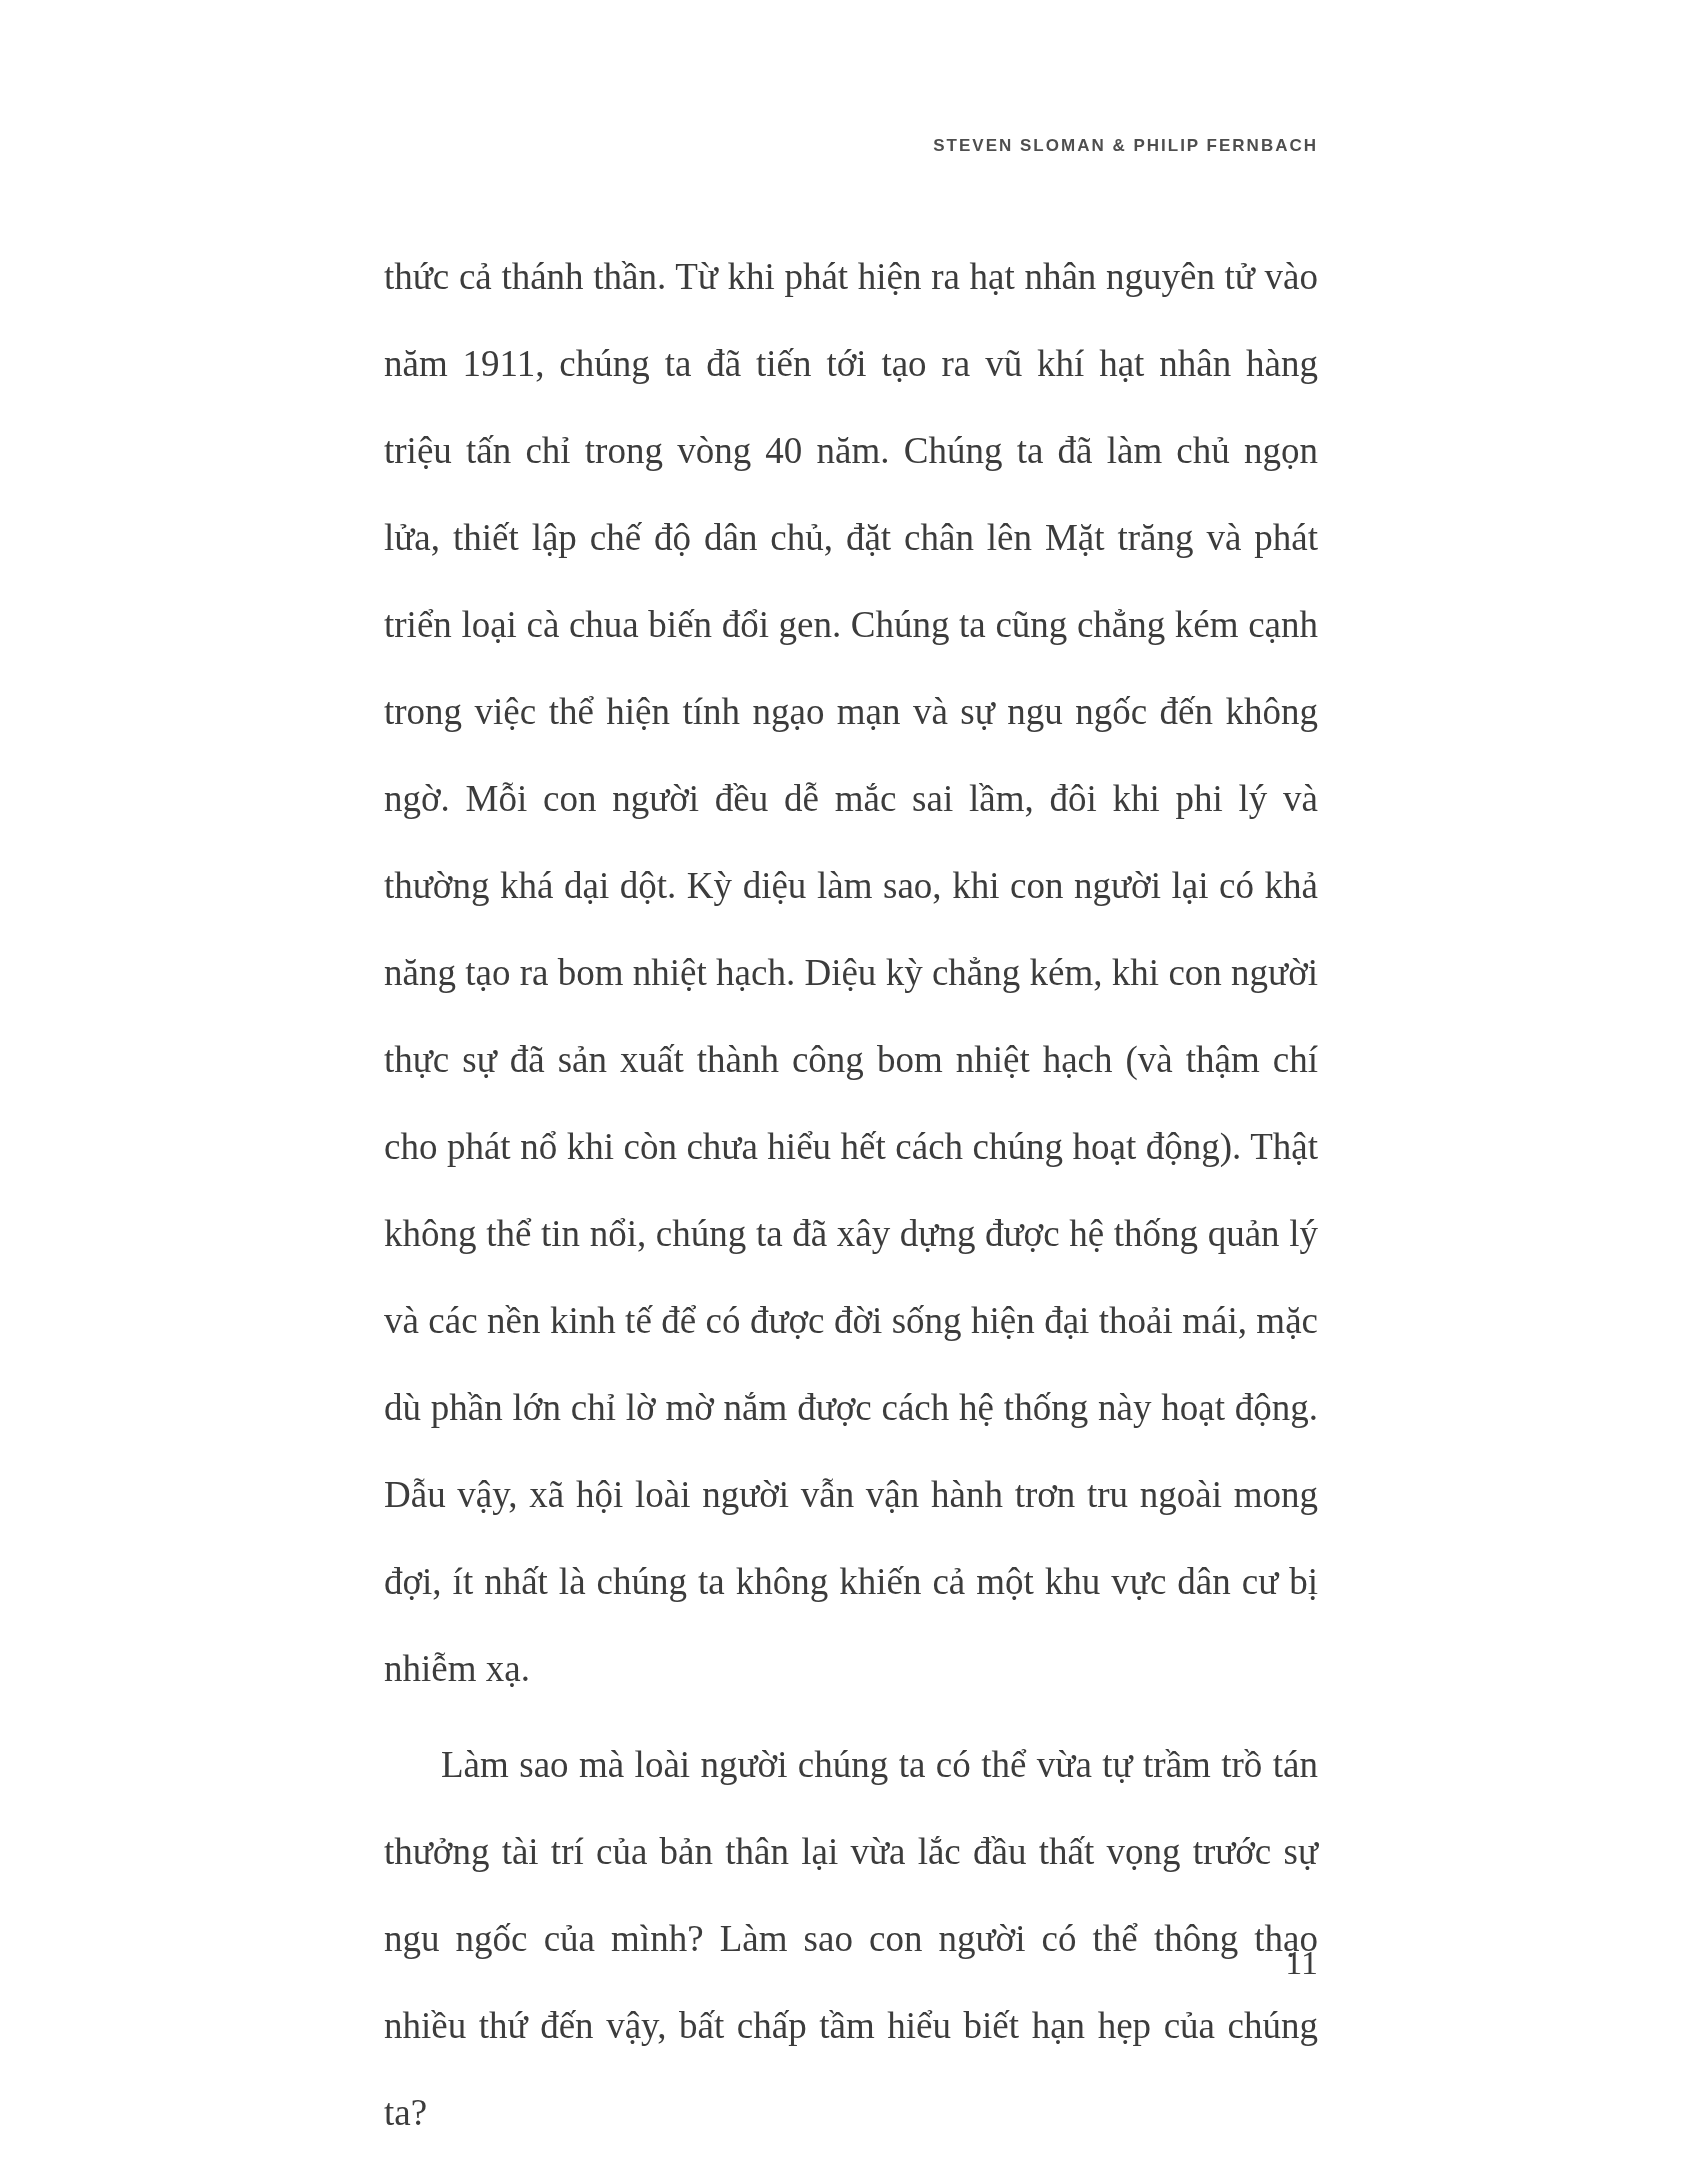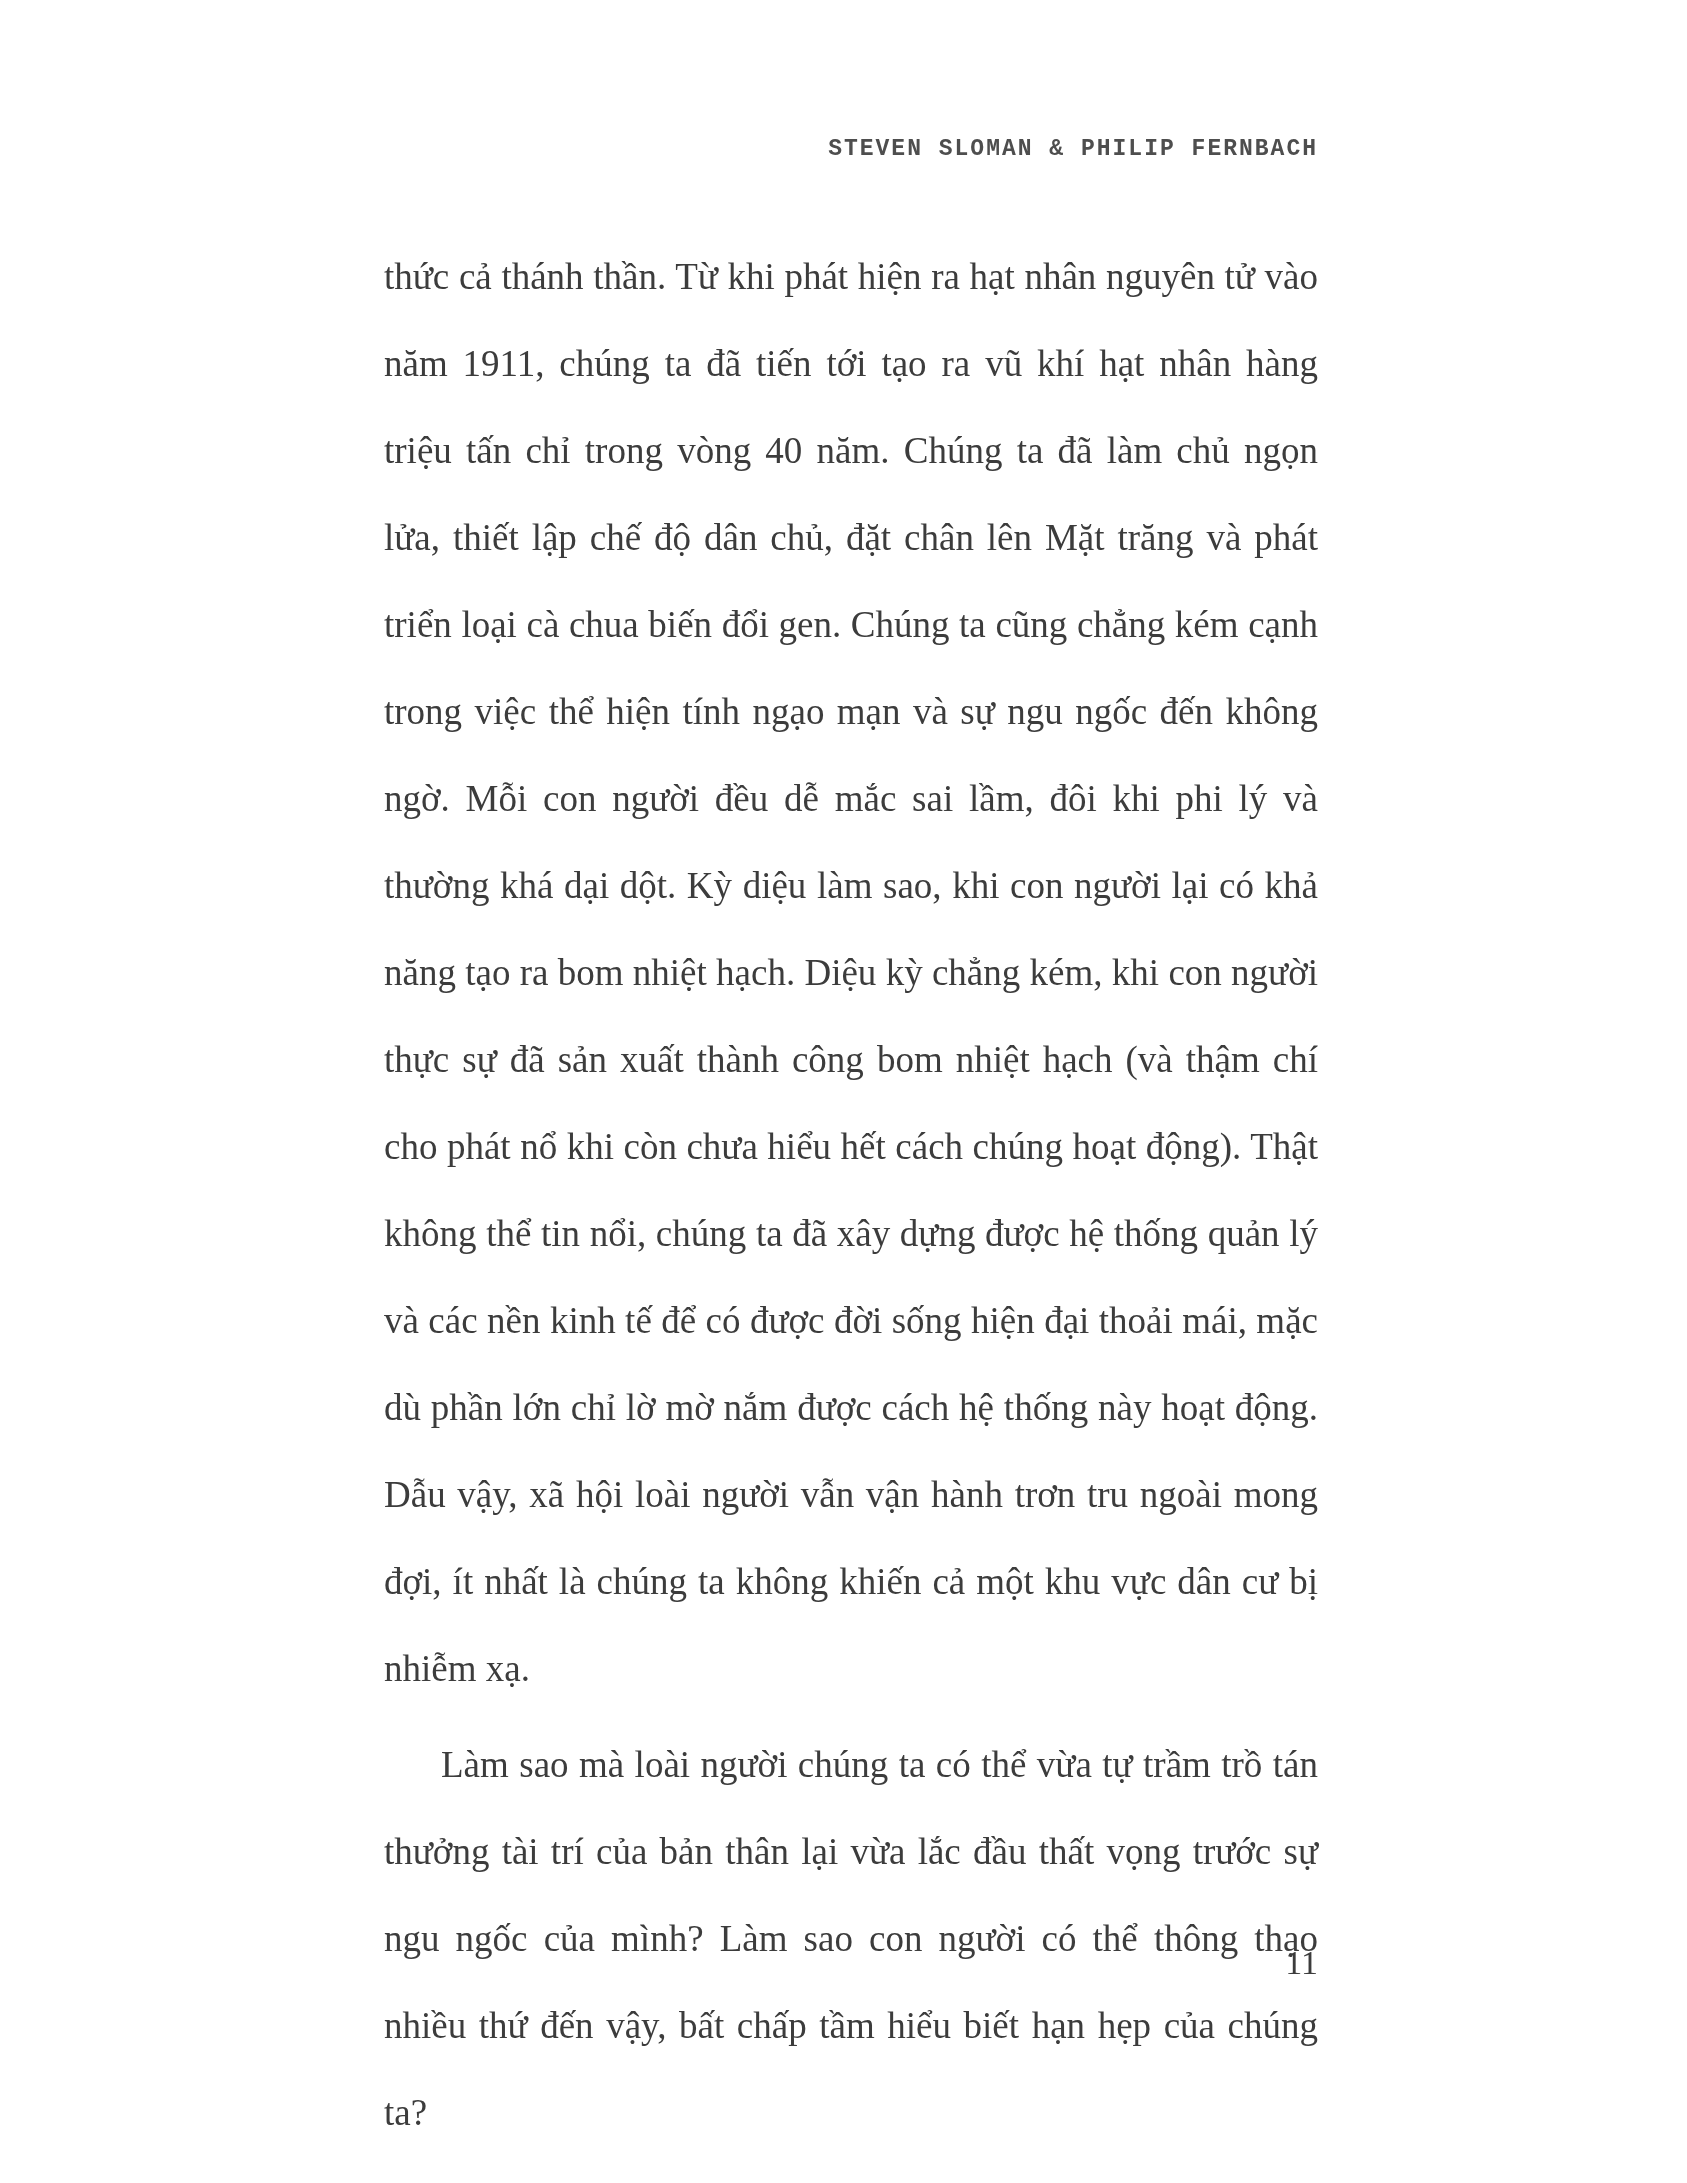--- a/index.html
+++ b/index.html
@@ -19,22 +19,22 @@
     position: absolute;
     inset: 0;
     background: #ffffff;
   }
   .running-head {
     position: absolute;
     top: 136px;
     left: 384px;
     width: 934px;
     text-align: right;
-    font-family: Liberation Mono, monospace;
-    font-size: 23px;
+    font-family: Liberation Sans, sans-serif;
+    font-size: 17px;
     font-weight: 600;
     letter-spacing: 2px;
     color: #4e4e4e;
     white-space: nowrap;
   }
   .text-block {
     position: absolute;
     top: 233px;
     left: 384px;
     width: 934px;

